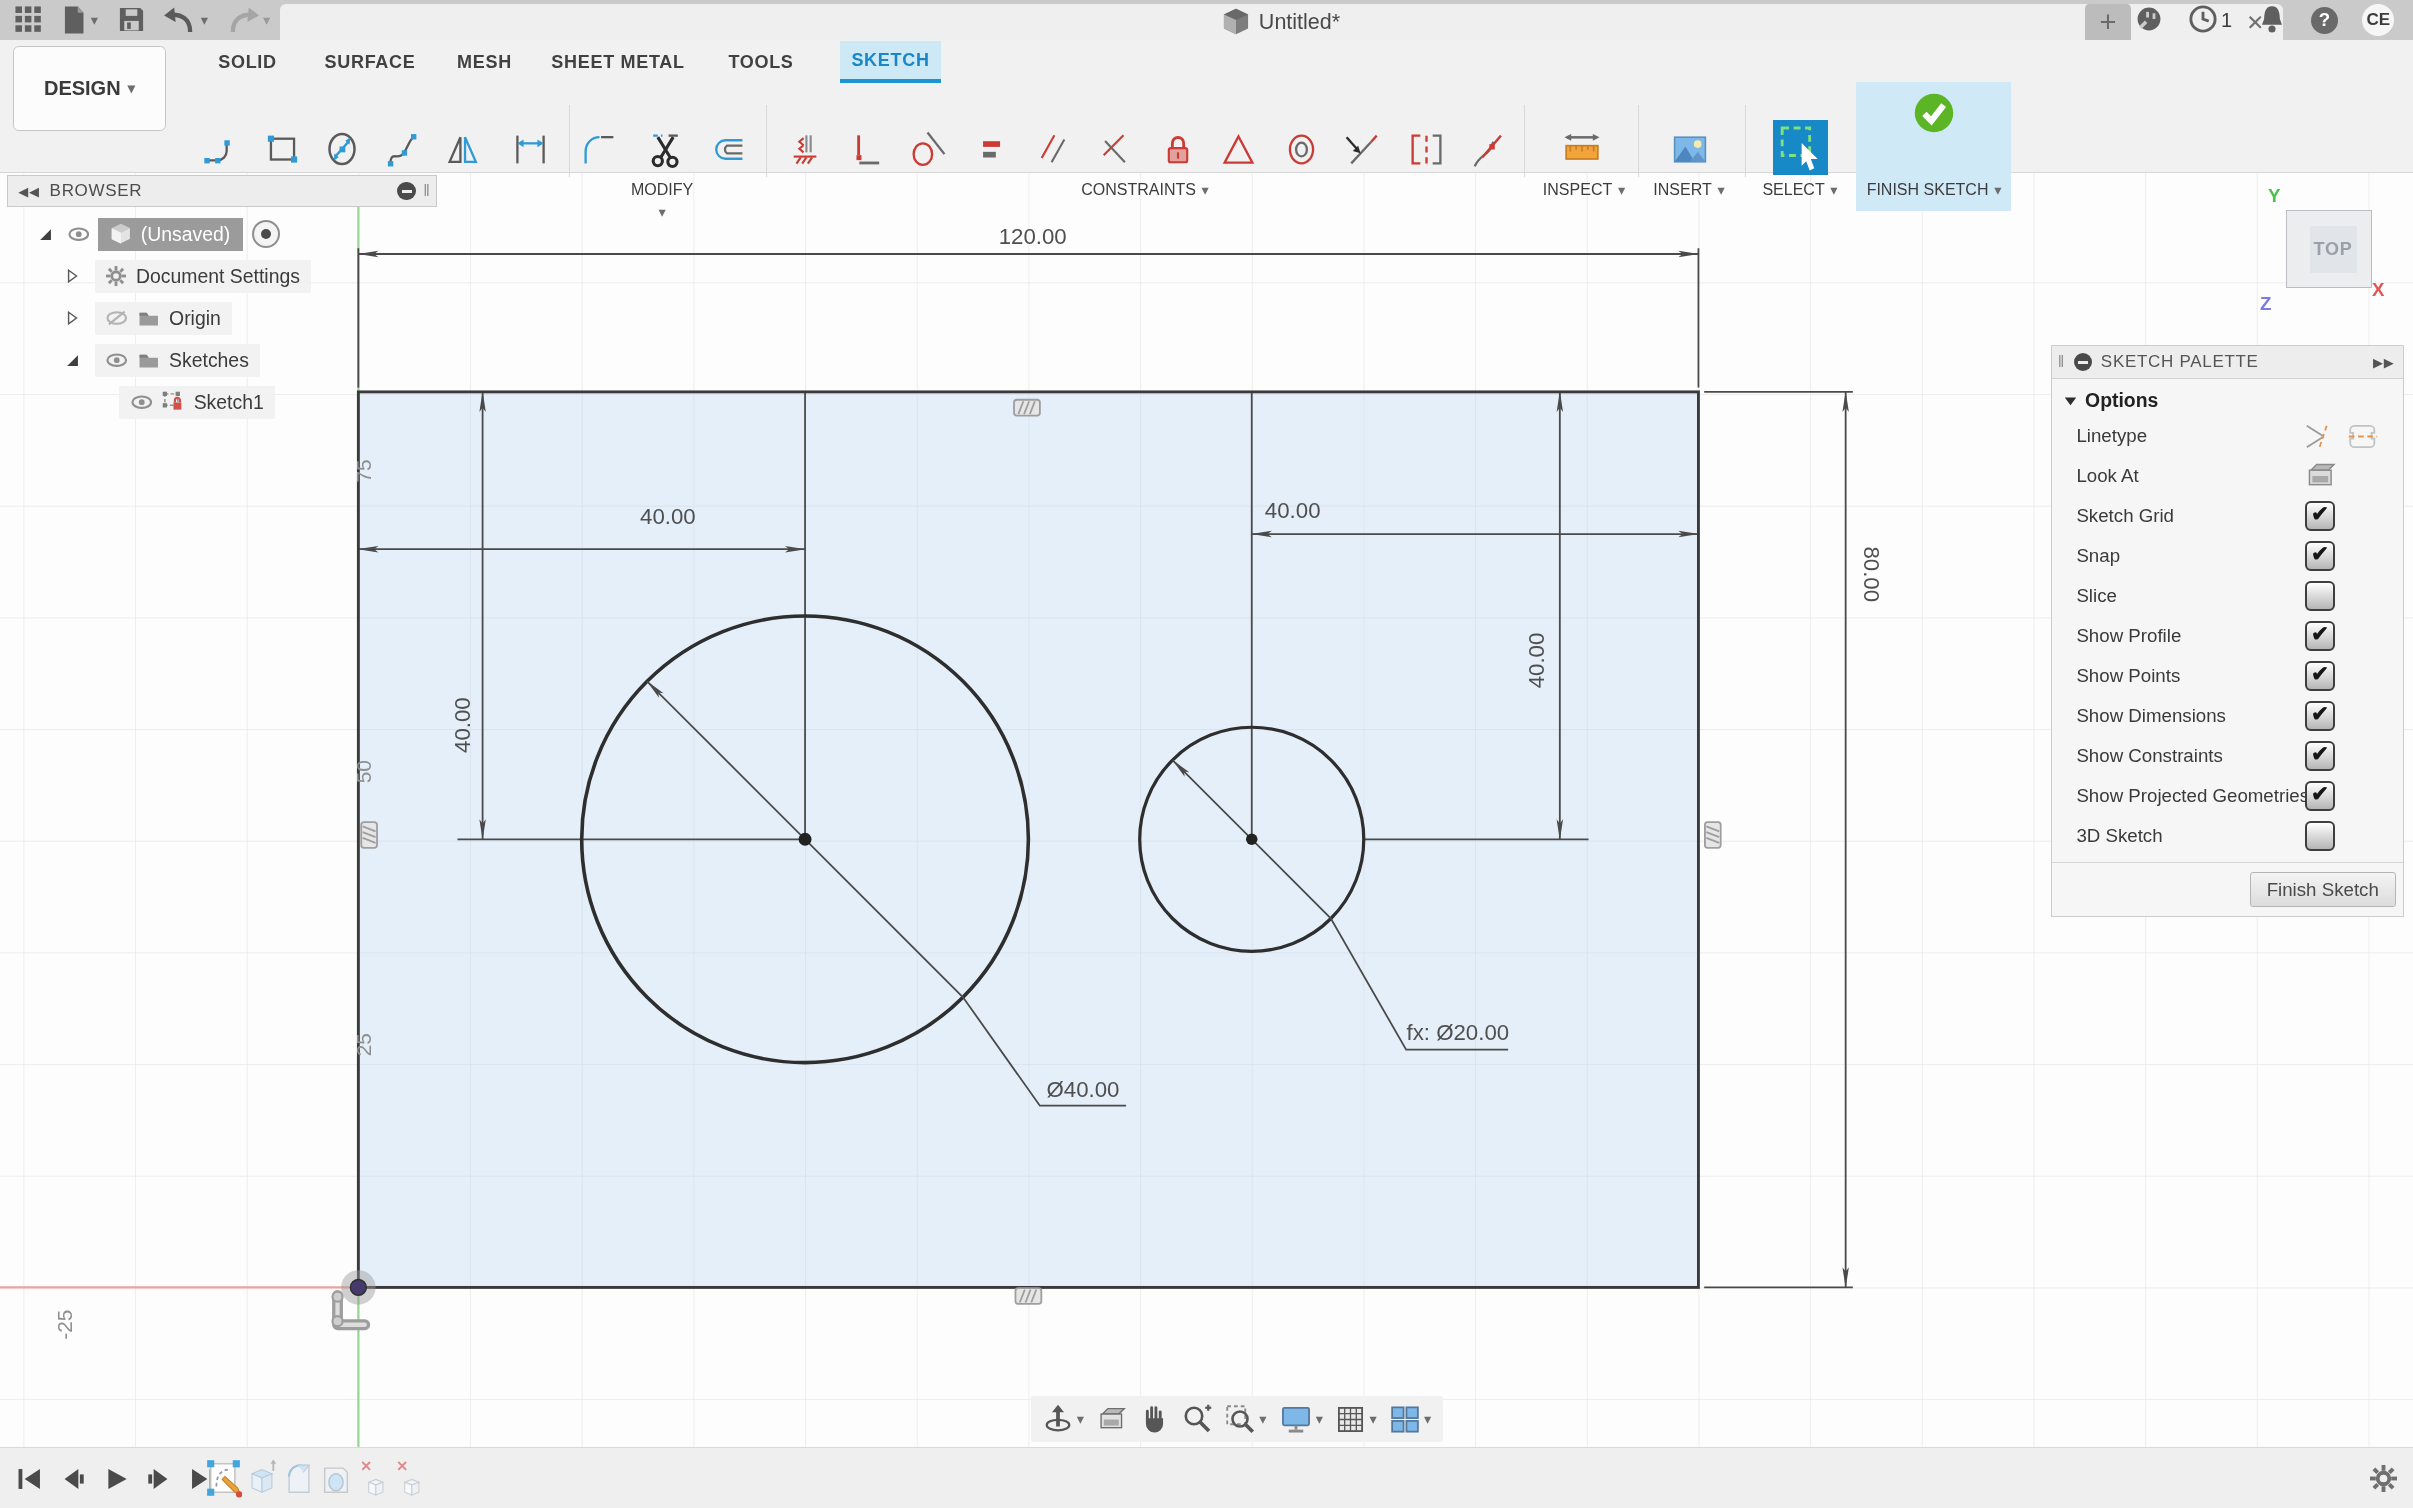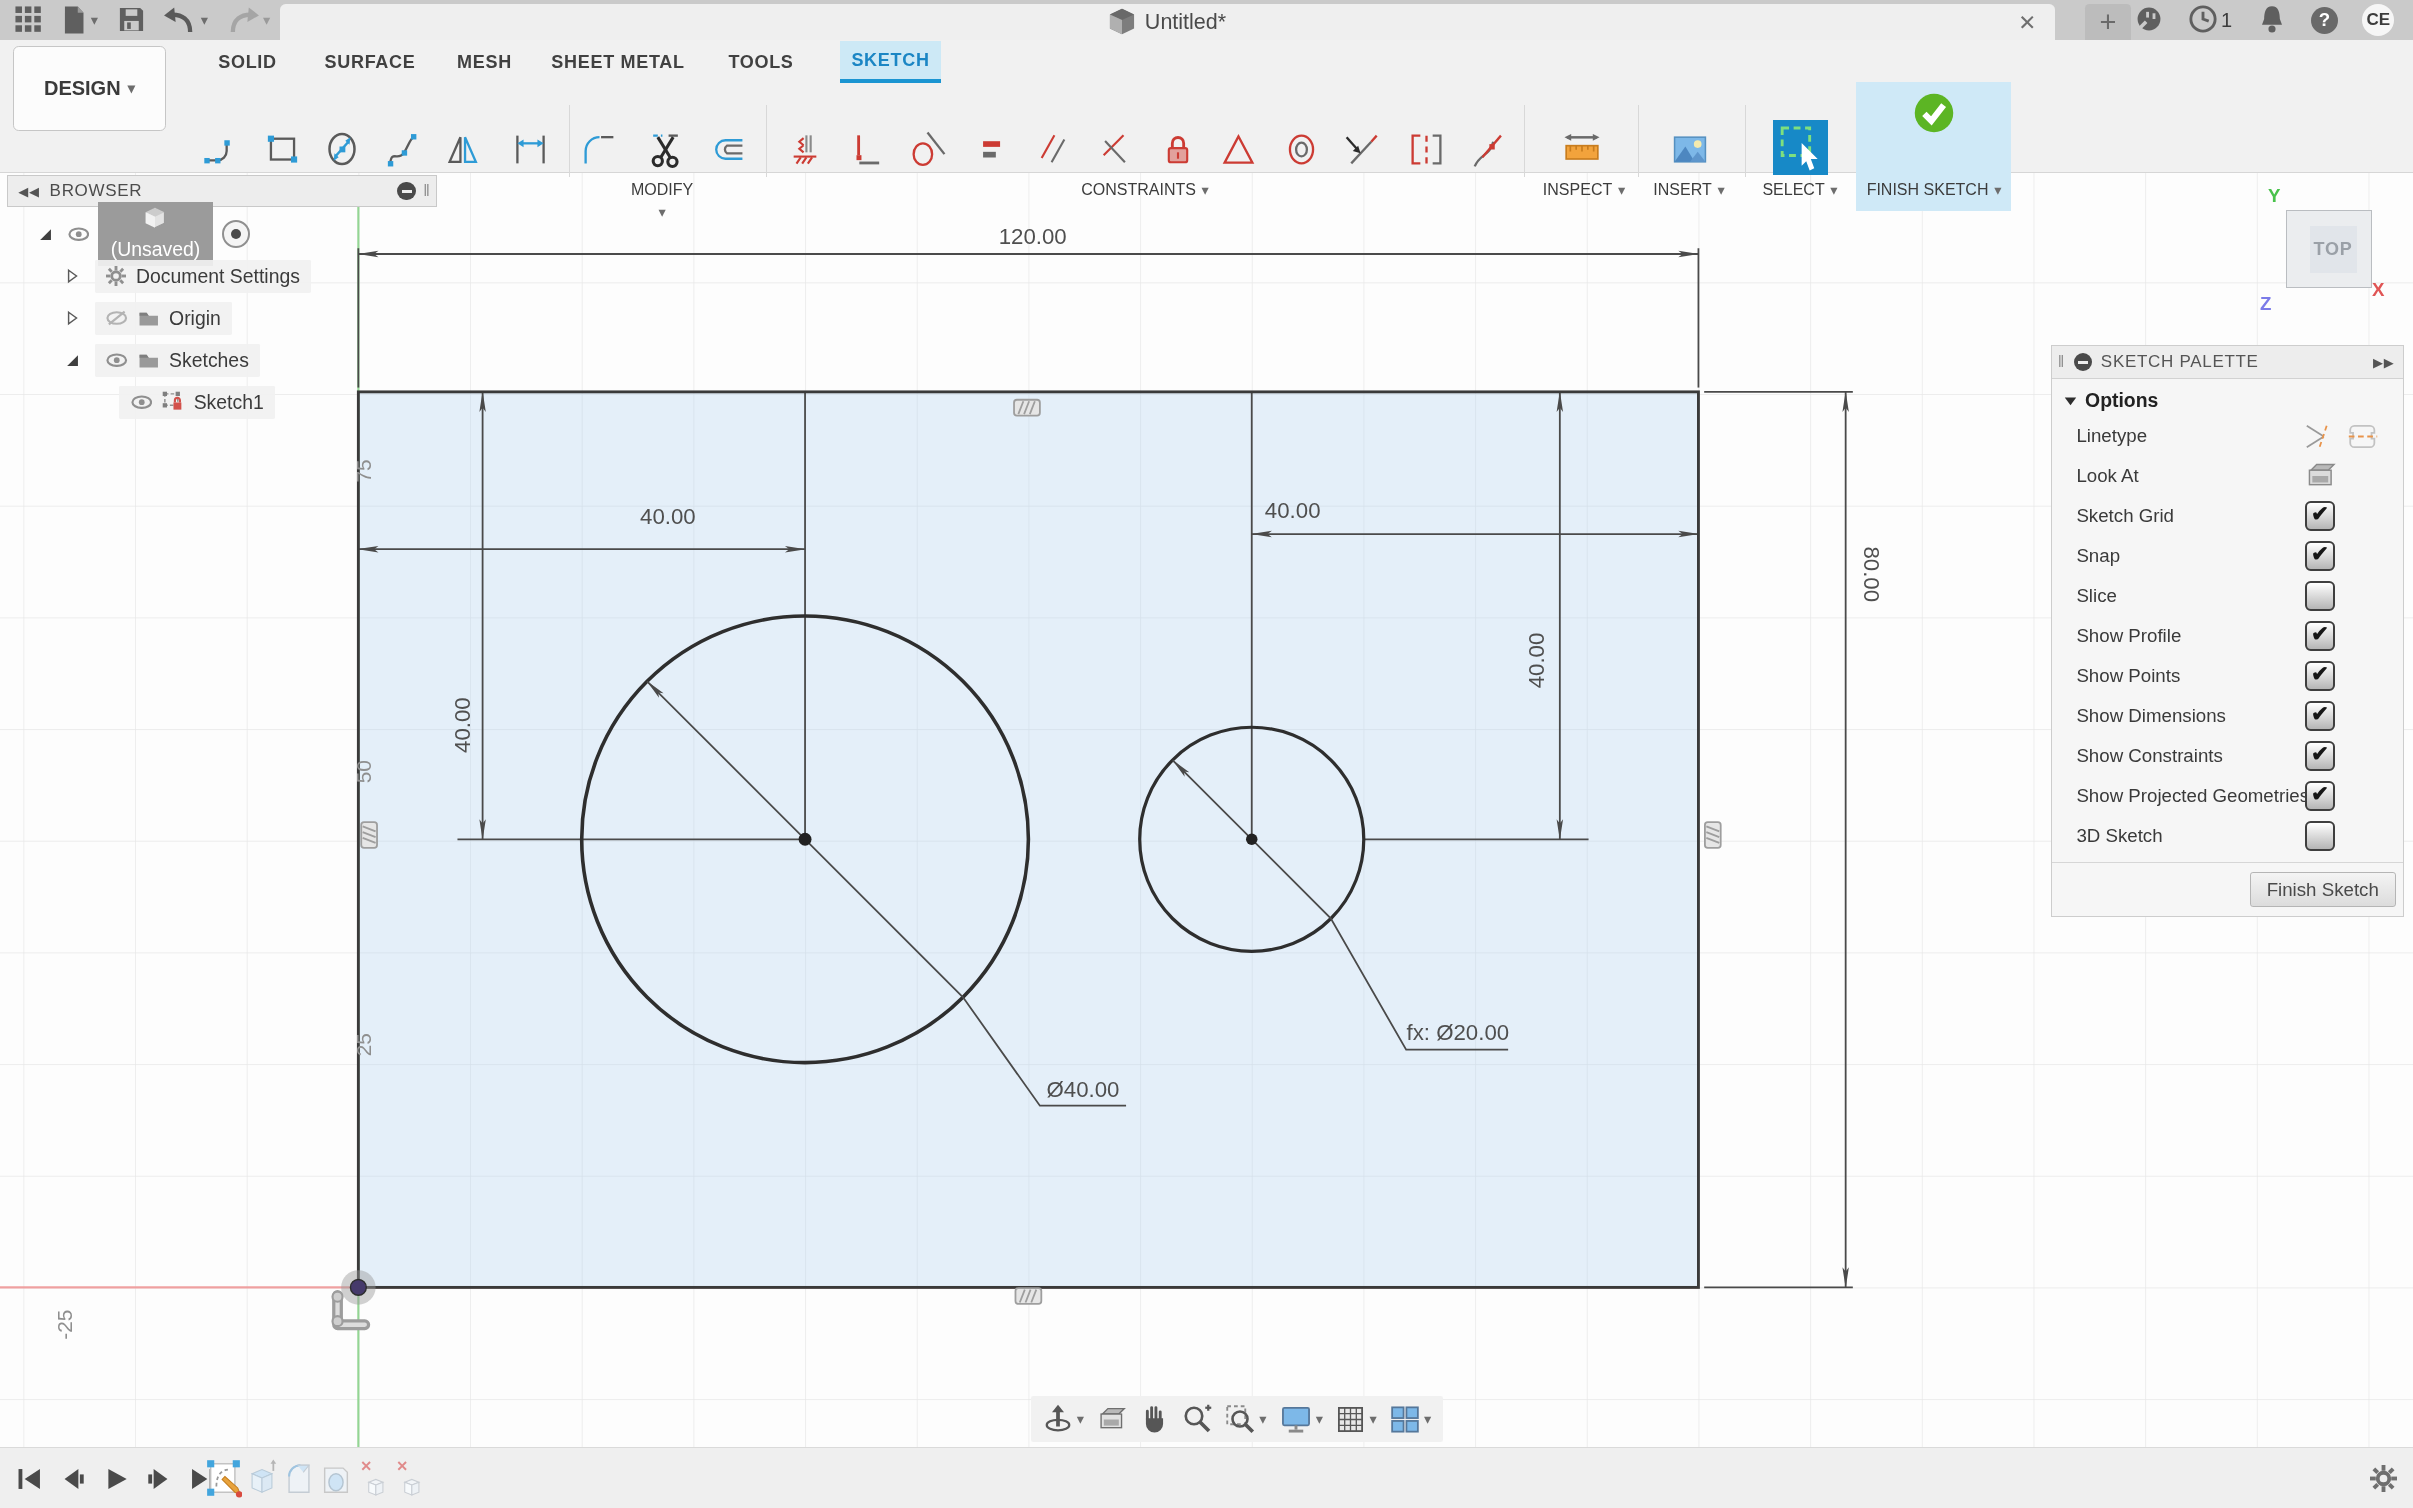--- a/index.html
+++ b/index.html
@@ -5,21 +5,21 @@
   html,body{margin:0;padding:0;}
   body{width:2413px;height:1508px;overflow:hidden;background:#fdfdfd;
        font-family:"Liberation Sans", sans-serif;-webkit-font-smoothing:antialiased;}
   .abs{position:absolute;}
   
   .titlebar{position:absolute;left:0;top:0;width:2413px;height:40px;background:#cacaca;}
   .tb-icons{position:absolute;top:0;height:40px;display:flex;align-items:center;gap:18.7px;}
   .tb-left{left:14.4px;}
   .tb-btn{display:flex;align-items:center;gap:4.3px;cursor:default;}
   .dd{font-size:14.4px;color:#6d6d6d;line-height:1;}
-  .doc-tab{position:absolute;left:280px;top:4.3px;width:1775px;height:36px;background:#efefef;
+  .doc-tab{position:absolute;left:280px;top:4.3px;width:2003px;height:36px;background:#efefef;
            border-radius:5.7px 5.7px 0 0;display:flex;align-items:center;justify-content:center;gap:10px;}
   .doc-title{font-size:21.5px;color:#4a4a4a;}
   .tab-close{position:absolute;right:18.7px;top:5.7px;font-size:21.5px;color:#6f6f6f;}
   .newtab{position:absolute;left:2085px;top:4.3px;width:46px;height:36px;background:#bcbcbc;
           border-radius:4.3px 4.3px 0 0;display:flex;align-items:center;justify-content:center;
           font-size:29px;color:#6a6a6a;}
   .clockbadge{font-size:20px;color:#3c3c3c;margin-left:2.9px;}
   .helpcircle{width:27px;height:27px;border-radius:50%;background:#696969;color:#fff;
               display:flex;align-items:center;justify-content:center;font-size:18.7px;font-weight:bold;}
   .avatar{width:32px;height:32px;border-radius:50%;background:#f6f6f6;color:#3c3c3c;
@@ -42,21 +42,21 @@
   .browser-header{position:absolute;left:7.2px;top:175px;width:430px;height:32px;background:#ededed;
                   border:1.4px solid #c9c9c9;box-sizing:border-box;display:flex;align-items:center;
                   font-size:17px;color:#4c4c4c;letter-spacing:0.7px;}
   .hdr-collapse{margin:0 10px;font-size:13px;color:#555;}
   .circle-minus{width:18.7px;height:18.7px;border-radius:50%;background:#4a4a4a;position:relative;margin-left:auto;margin-right:7.2px;}
   .circle-minus::after{content:"";position:absolute;left:4.3px;top:8px;width:10px;height:2.9px;background:#ededed;}
   .grip{color:#8f8f8f;font-size:16px;margin-right:5.7px;}
   .btree{position:absolute;left:7.2px;top:213px;width:445px;}
   .trow{height:42px;display:flex;align-items:center;font-size:19.4px;color:#3b3b3b;}
   .rowbg{background:rgba(241,241,241,0.92);padding:5px 11.5px;display:flex;align-items:center;gap:10px;border-radius:1.4px;}
-  .unsaved-box{background:#9b9b9b;color:#fff;padding:5px 13px;display:flex;align-items:center;gap:10px;flex-direction:column;}
+  .unsaved-box{background:#9b9b9b;color:#fff;padding:5px 13px;display:flex;align-items:center;gap:10px;}
   .tw{width:24.4px;display:flex;justify-content:center;}
   
   .viewcube{position:absolute;left:2286px;top:210px;width:76px;height:76px;background:#ebedef;
             border:1.4px solid #babdc1;display:flex;align-items:center;justify-content:center;padding-left:8px;}
   .vc-inner{width:47px;height:47px;background:#e1e5ea;display:flex;align-items:center;justify-content:center;
             font-size:18px;font-weight:bold;color:#9aa0a7;letter-spacing:0.7px;}
   .axis{position:absolute;font-size:18.7px;font-weight:bold;}
   
   .palette{position:absolute;left:2051px;top:345px;width:353px;background:#f6f6f6;
            border:1.4px solid #cdcdcd;box-sizing:border-box;}

